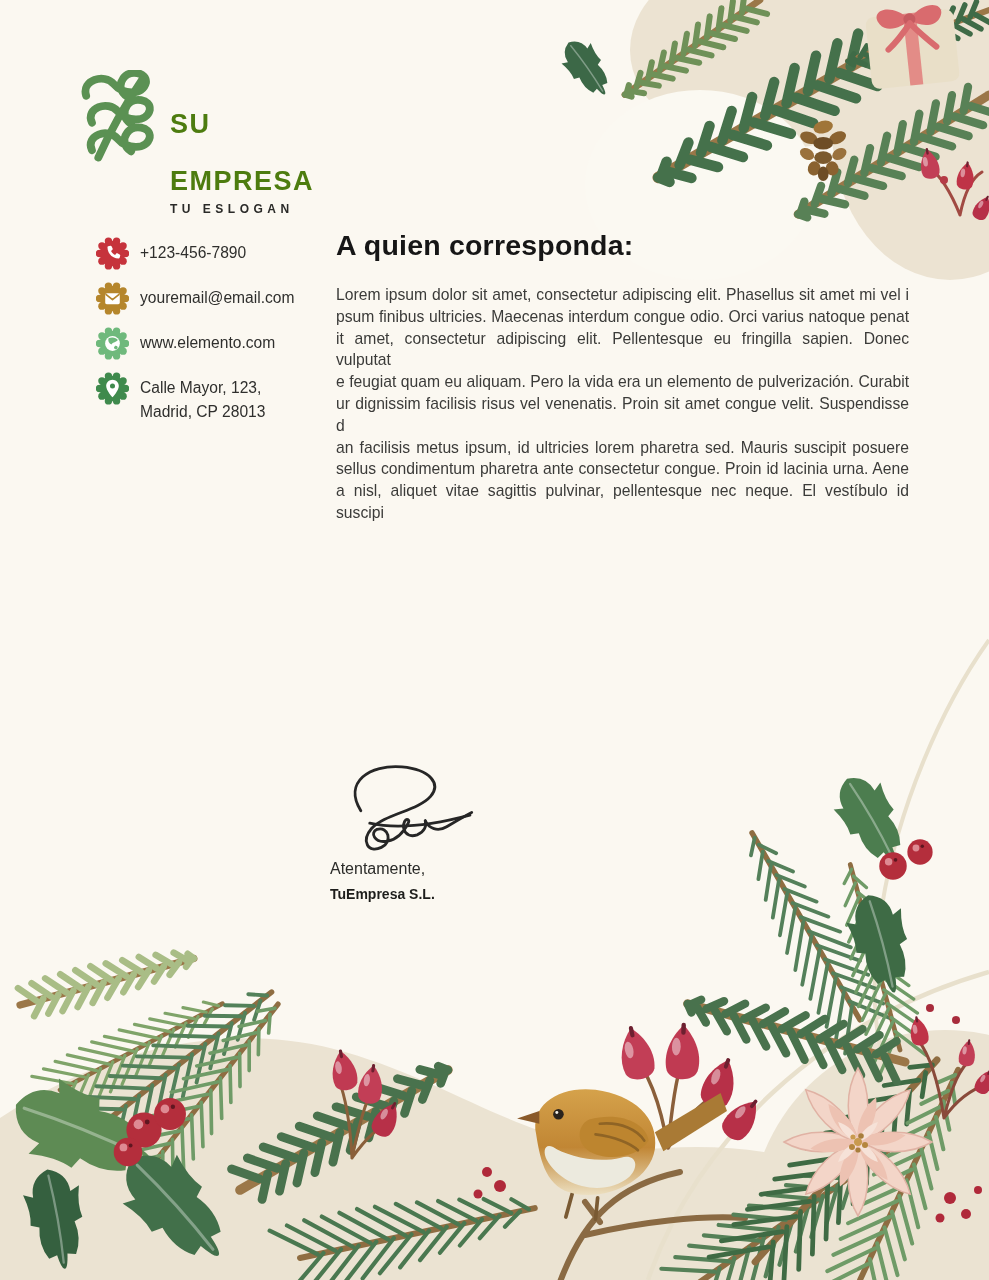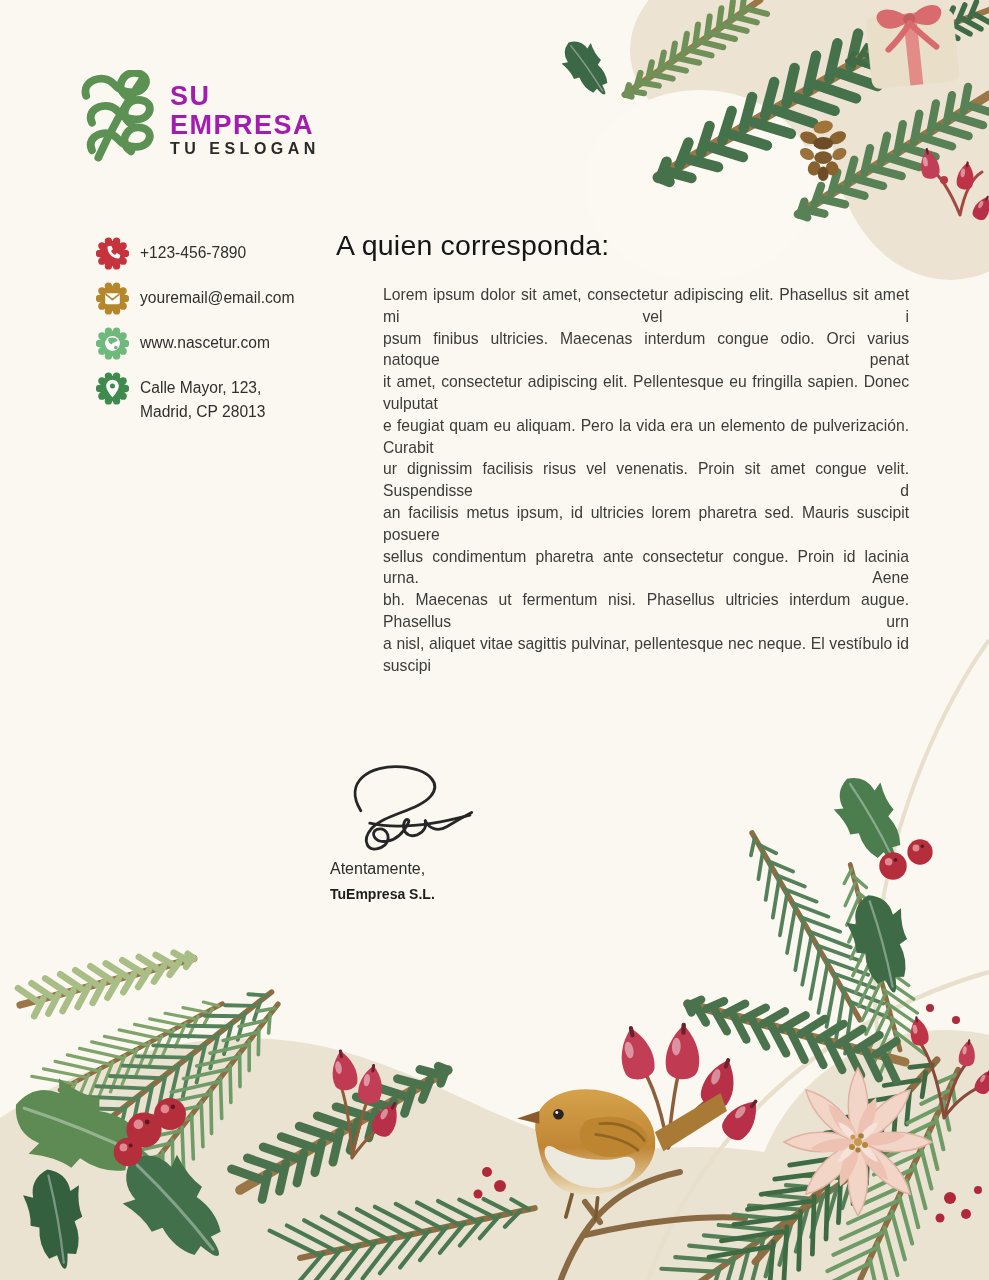--- a/index.html
+++ b/index.html
@@ -7,35 +7,35 @@
     position:relative;width:989px;height:1280px;margin:0 auto;
     background:#fbf8f1;overflow:hidden;
     font-family:"Liberation Sans",sans-serif;color:#2b2b29;
   }
   svg.decor{position:absolute;left:0;top:0;pointer-events:none;}
 
   
   .logo{position:absolute;left:76px;top:70px;display:flex;align-items:flex-start;}
   .logo-mark{width:84px;height:94px;flex:0 0 auto;}
   .logo-text{margin-left:10px;padding-top:12px;}
-  .brand-line{font-size:27px;font-weight:800;letter-spacing:1.5px;color:#a21caf;line-height:29px;}
-  .slogan{font-size:16px;font-weight:600;letter-spacing:4.5px;color:#2a2a28;}
+  .brand-line{font-size:27px;font-weight:800;letter-spacing:1.5px;color:#4d7c0f;line-height:29px;margin-top:28px;}
+  .slogan{font-size:12px;font-weight:600;letter-spacing:4.5px;color:#2a2a28;margin-top:6px;}
 
   
   .contact{position:absolute;left:96px;top:237px;display:flex;flex-direction:column;gap:12px;}
   .contact-row{display:flex;align-items:flex-start;min-height:32px;}
   .badge{width:33px;height:33px;flex:0 0 auto;}
   .contact-txt{margin-left:11px;font-size:15.6px;line-height:24px;color:#2f2f2d;padding-top:4px;}
 
   
   .letter{position:absolute;left:336px;top:229px;width:573px;}
-  .salutation{margin:0 0 22px 0;font-size:28.5px;font-weight:400;color:#161616;letter-spacing:.2px;}
+  .salutation{margin:0 0 22px 0;font-size:28.5px;font-weight:700;color:#161616;letter-spacing:.2px;}
   .body-line{font-size:15.7px;line-height:21.8px;color:#3b3b39;
     text-align:justify;text-align-last:justify;-moz-text-align-last:justify;white-space:nowrap;}
-  .body-line{white-space:normal;margin-left:47px;}
+  .body-line{white-space:normal;}
 
   
   .signoff{position:absolute;left:330px;top:758px;width:260px;}
   .sig{width:152px;height:100px;display:block;margin-left:4px;}
   .closing{font-size:16px;color:#2b2b29;margin-top:2px;}
   .company{font-size:14px;font-weight:700;color:#1d1d1b;margin-top:8px;}
 </style>
 </head>
 <body>
 
@@ -305,21 +305,21 @@
           <circle cx="6.1" cy="9.1" r="3.8"></circle>
             <circle cx="12.8" cy="4.2" r="3.8"></circle>
             <circle cx="21.2" cy="4.2" r="3.8"></circle>
           <circle cx="27.9" cy="9.1" r="3.8"></circle>
             <circle cx="17" cy="17" r="13.2"></circle>
         </g>
         <circle cx="17" cy="17" r="7.6" fill="#ffffff"></circle>
         <path d="M13,11.5 C17,10 21,11 22.5,13.5 C21,16 17.5,15.5 16,18 C13.5,17 12,14 13,11.5 Z" fill="#6fb97c"></path>
         <path d="M19.5,19.5 C21.5,19 23,20.5 22,22.5 C20.5,23.5 18.5,22.5 18.5,21 Z" fill="#6fb97c"></path>
       </svg>
-      <div class="contact-txt">www.nascetur.com</div>
+      <div class="contact-txt">www.elemento.com</div>
     </div>
 
     <div class="contact-row">
       <svg class="badge" viewBox="0 0 34 34">
         <g fill="#3f8a4d">
           <circle cx="30.5" cy="17" r="3.8"></circle>
             <circle cx="27.9" cy="24.9" r="3.8"></circle>
             <circle cx="21.2" cy="29.8" r="3.8"></circle>
           <circle cx="12.8" cy="29.8" r="3.8"></circle>
             <circle cx="6.1" cy="24.9" r="3.8"></circle>
@@ -343,21 +343,20 @@
   <main class="letter">
     <h1 class="salutation">A quien corresponda:</h1>
     <div>
       <div class="body-line">Lorem ipsum dolor sit amet, consectetur adipiscing elit. Phasellus sit amet mi vel i</div>
       <div class="body-line">psum finibus ultricies. Maecenas interdum congue odio. Orci varius natoque penat</div>
       <div class="body-line">it amet, consectetur adipiscing elit. Pellentesque eu fringilla sapien. Donec vulputat</div>
       <div class="body-line">e feugiat quam eu aliquam. Pero la vida era un elemento de pulverización. Curabit</div>
       <div class="body-line">ur dignissim facilisis risus vel venenatis. Proin sit amet congue velit. Suspendisse d</div>
       <div class="body-line">an facilisis metus ipsum, id ultricies lorem pharetra sed.  Mauris suscipit posuere</div>
       <div class="body-line">sellus condimentum pharetra ante consectetur congue. Proin id lacinia urna. Aene</div>
-      <div class="body-line">bh. Maecenas ut fermentum nisi. Phasellus ultricies interdum augue. Phasellus urn</div>
       <div class="body-line">a nisl, aliquet vitae sagittis pulvinar, pellentesque nec neque. El vestíbulo id suscipi</div>
     </div>
   </main>
 
   <section class="signoff">
     <svg class="sig" viewBox="0 0 170 110">
       <g fill="none" stroke="#262626" stroke-width="3.2" stroke-linecap="round" stroke-linejoin="round">
         <path d="M30,58 C10,26 40,6 76,9 C108,12 120,28 108,42 C94,58 56,62 42,78 C30,92 38,106 53,99 C66,93 61,75 48,79 C40,82 45,95 60,92 C72,90 79,80 83,72 C85,68 81,66 79,70 C75,79 81,89 93,85 C101,82 104,75 102,69 C106,78 116,82 126,76 C136,70 146,64 154,60"></path>
         <path d="M40,72 C75,80 118,72 152,63"></path>
       </g>

